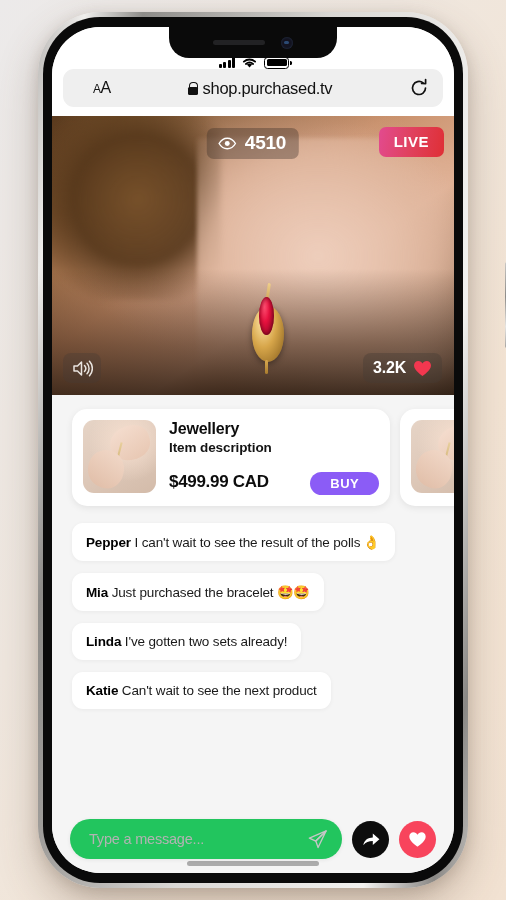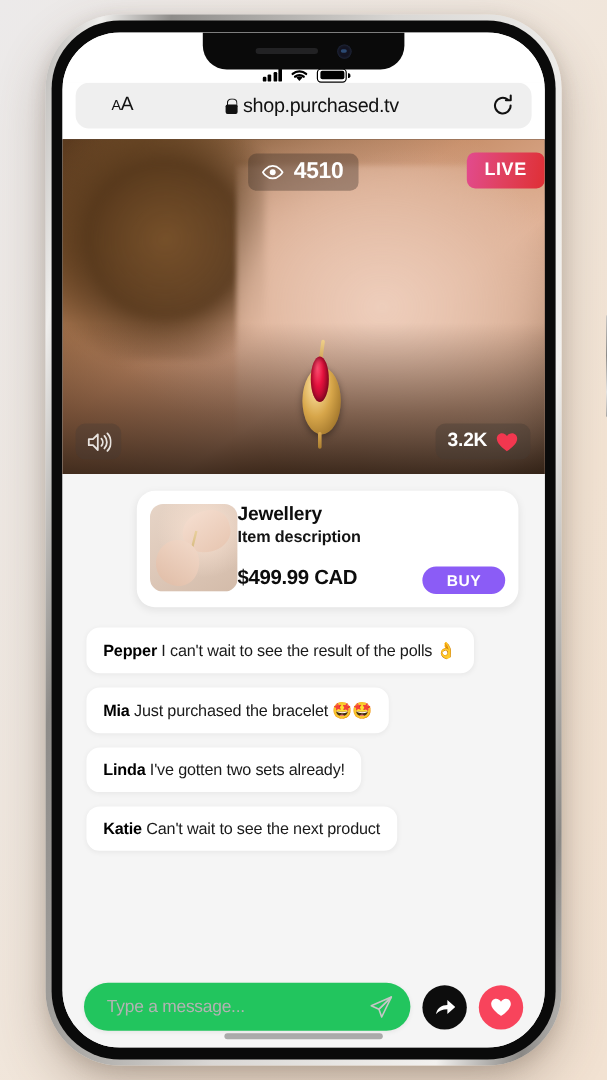--- a/index.html
+++ b/index.html
@@ -254,21 +254,21 @@
     border-radius: 7px;
     padding: 4px 13px 5px 11px;
     display: flex; align-items: center; gap: 8px;
     z-index: 10;
   }
   #eye-icon { width: 19px; height: 13px; display:block; }
   #viewer-count { color: #fff; font-size: 19px; font-weight: bold; letter-spacing: -0.2px; }
 
   #live-badge {
     position: absolute;
-    right: 0; top: 11px;
+    right: 10px; top: 11px;
     background: linear-gradient(100deg, #e24b8f 0%, #e0415f 48%, #df2f35 100%);
     color: #fff;
     font-size: 15px;
     font-weight: bold;
     letter-spacing: 0.5px;
     padding: 6px 15px 7px 15px;
     border-radius: 7px;
     z-index: 10;
   }
 
@@ -306,22 +306,22 @@
     display: flex;
     gap: 10px;
     padding: 14px 0 0 20px;
   }
   .product-card {
     background: #fff;
     border-radius: 15px;
     box-shadow: 0 2px 7px rgba(0,0,0,0.08);
     padding: 11px;
     display: flex;
+    gap: 13px;
     flex: none;
-    margin-left: 42px;
   }
   #product-card-main { width: 318px; }
   #product-card-next { width: 318px; }
 
   .product-thumb {
     width: 73px; height: 73px;
     border-radius: 11px;
     flex: none;
     background:
       radial-gradient(circle at 62% 30%, rgba(249,226,210,0.95), rgba(0,0,0,0) 58%),

